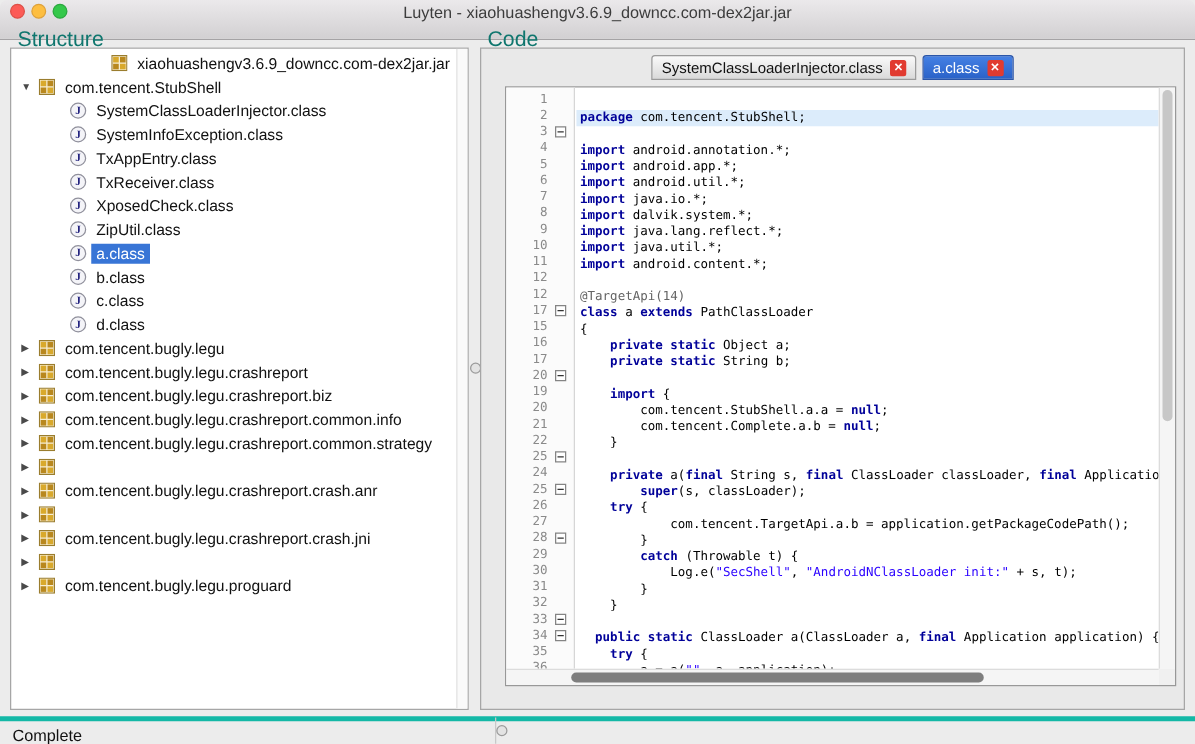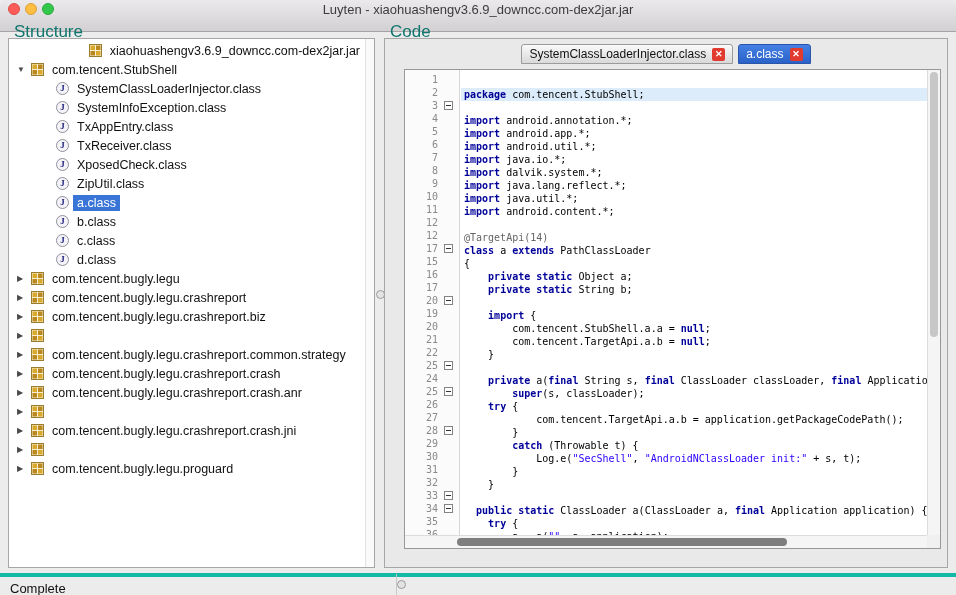--- a/index.html
+++ b/index.html
@@ -206,20 +206,21 @@
           <span class="tree-arrow">▶</span>
           <span class="tree-icon pkg">
             <svg width="13" height="13" viewBox="0 0 13 13">
               <rect x="0.5" y="0.5" width="12" height="12" fill="#f6edd2" stroke="#9a7d2e"></rect>
               <rect x="1.5" y="1.5" width="4.5" height="4.5" fill="#d9a92c"></rect>
               <rect x="7" y="1.5" width="4.5" height="4.5" fill="#b9881e"></rect>
               <rect x="1.5" y="7" width="4.5" height="4.5" fill="#b9881e"></rect>
               <rect x="7" y="7" width="4.5" height="4.5" fill="#d9a92c"></rect>
             </svg>
           </span>
+          <span class="tree-label">com.tencent.bugly.legu.crashreport.common.info</span>
         </div>
         <div class="tree-row" style="padding-left: 6px;">
           <span class="tree-arrow">▶</span>
           <span class="tree-icon pkg">
             <svg width="13" height="13" viewBox="0 0 13 13">
               <rect x="0.5" y="0.5" width="12" height="12" fill="#f6edd2" stroke="#9a7d2e"></rect>
               <rect x="1.5" y="1.5" width="4.5" height="4.5" fill="#d9a92c"></rect>
               <rect x="7" y="1.5" width="4.5" height="4.5" fill="#b9881e"></rect>
               <rect x="1.5" y="7" width="4.5" height="4.5" fill="#b9881e"></rect>
               <rect x="7" y="7" width="4.5" height="4.5" fill="#d9a92c"></rect>
@@ -231,21 +232,20 @@
           <span class="tree-arrow">▶</span>
           <span class="tree-icon pkg">
             <svg width="13" height="13" viewBox="0 0 13 13">
               <rect x="0.5" y="0.5" width="12" height="12" fill="#f6edd2" stroke="#9a7d2e"></rect>
               <rect x="1.5" y="1.5" width="4.5" height="4.5" fill="#d9a92c"></rect>
               <rect x="7" y="1.5" width="4.5" height="4.5" fill="#b9881e"></rect>
               <rect x="1.5" y="7" width="4.5" height="4.5" fill="#b9881e"></rect>
               <rect x="7" y="7" width="4.5" height="4.5" fill="#d9a92c"></rect>
             </svg>
           </span>
-          <span class="tree-label">com.tencent.bugly.legu.crashreport.crash</span>
         </div>
         <div class="tree-row" style="padding-left: 6px;">
           <span class="tree-arrow">▶</span>
           <span class="tree-icon pkg">
             <svg width="13" height="13" viewBox="0 0 13 13">
               <rect x="0.5" y="0.5" width="12" height="12" fill="#f6edd2" stroke="#9a7d2e"></rect>
               <rect x="1.5" y="1.5" width="4.5" height="4.5" fill="#d9a92c"></rect>
               <rect x="7" y="1.5" width="4.5" height="4.5" fill="#b9881e"></rect>
               <rect x="1.5" y="7" width="4.5" height="4.5" fill="#b9881e"></rect>
               <rect x="7" y="7" width="4.5" height="4.5" fill="#d9a92c"></rect>
@@ -496,21 +496,21 @@
           <div class="cline"><span class="tk-k">import</span><span class="tk-p"> android.content.*;</span></div>
           <div class="cline"></div>
           <div class="cline"><span class="tk-a">@TargetApi(14)</span></div>
           <div class="cline"><span class="tk-k">class</span><span class="tk-p"> a </span><span class="tk-k">extends</span><span class="tk-p"> PathClassLoader</span></div>
           <div class="cline"><span class="tk-p">{</span></div>
           <div class="cline"><span class="tk-p">    </span><span class="tk-k">private static</span><span class="tk-p"> Object a;</span></div>
           <div class="cline"><span class="tk-p">    </span><span class="tk-k">private static</span><span class="tk-p"> String b;</span></div>
           <div class="cline"></div>
           <div class="cline"><span class="tk-p">    </span><span class="tk-k">import</span><span class="tk-p"> {</span></div>
           <div class="cline"><span class="tk-p">        com.tencent.StubShell.a.a = </span><span class="tk-k">null</span><span class="tk-p">;</span></div>
-          <div class="cline"><span class="tk-p">        com.tencent.TargetApi.a.b = </span><span class="tk-k">null</span><span class="tk-p">;</span></div>
+          <div class="cline"><span class="tk-p">        com.tencent.Complete.a.b = </span><span class="tk-k">null</span><span class="tk-p">;</span></div>
           <div class="cline"><span class="tk-p">    }</span></div>
           <div class="cline"></div>
           <div class="cline"><span class="tk-p">    </span><span class="tk-k">private</span><span class="tk-p"> a(</span><span class="tk-k">final</span><span class="tk-p"> String s, </span><span class="tk-k">final</span><span class="tk-p"> ClassLoader classLoader, </span><span class="tk-k">final</span><span class="tk-p"> Application application) {</span></div>
           <div class="cline"><span class="tk-p">        </span><span class="tk-k">super</span><span class="tk-p">(s, classLoader);</span></div>
           <div class="cline"><span class="tk-p">    </span><span class="tk-k">try</span><span class="tk-p"> {</span></div>
           <div class="cline"><span class="tk-p">            com.tencent.TargetApi.a.b = application.getPackageCodePath();</span></div>
           <div class="cline"><span class="tk-p">        }</span></div>
           <div class="cline"><span class="tk-p">        </span><span class="tk-k">catch</span><span class="tk-p"> (Throwable t) {</span></div>
           <div class="cline"><span class="tk-p">            Log.e(</span><span class="tk-s">"SecShell"</span><span class="tk-p">, </span><span class="tk-s">"AndroidNClassLoader init:"</span><span class="tk-p"> + s, t);</span></div>
           <div class="cline"><span class="tk-p">        }</span></div>

